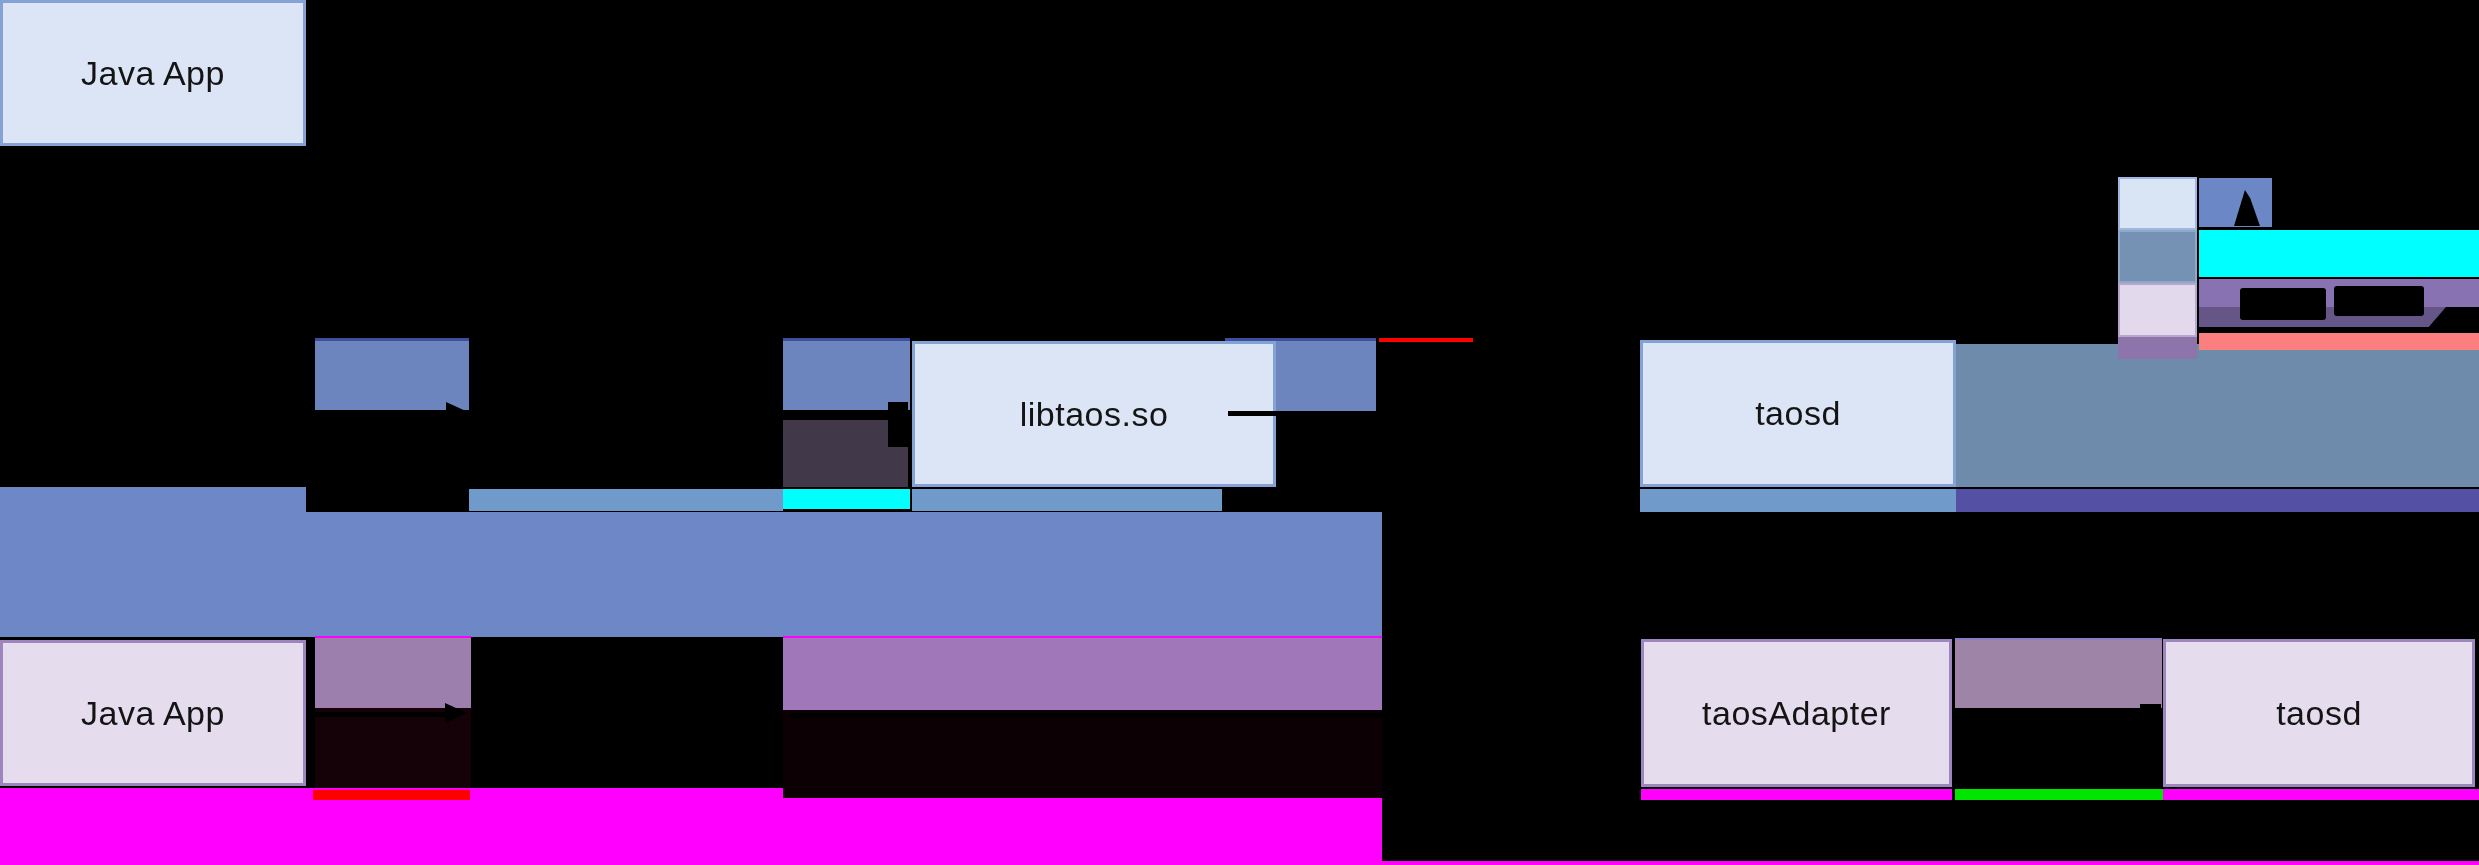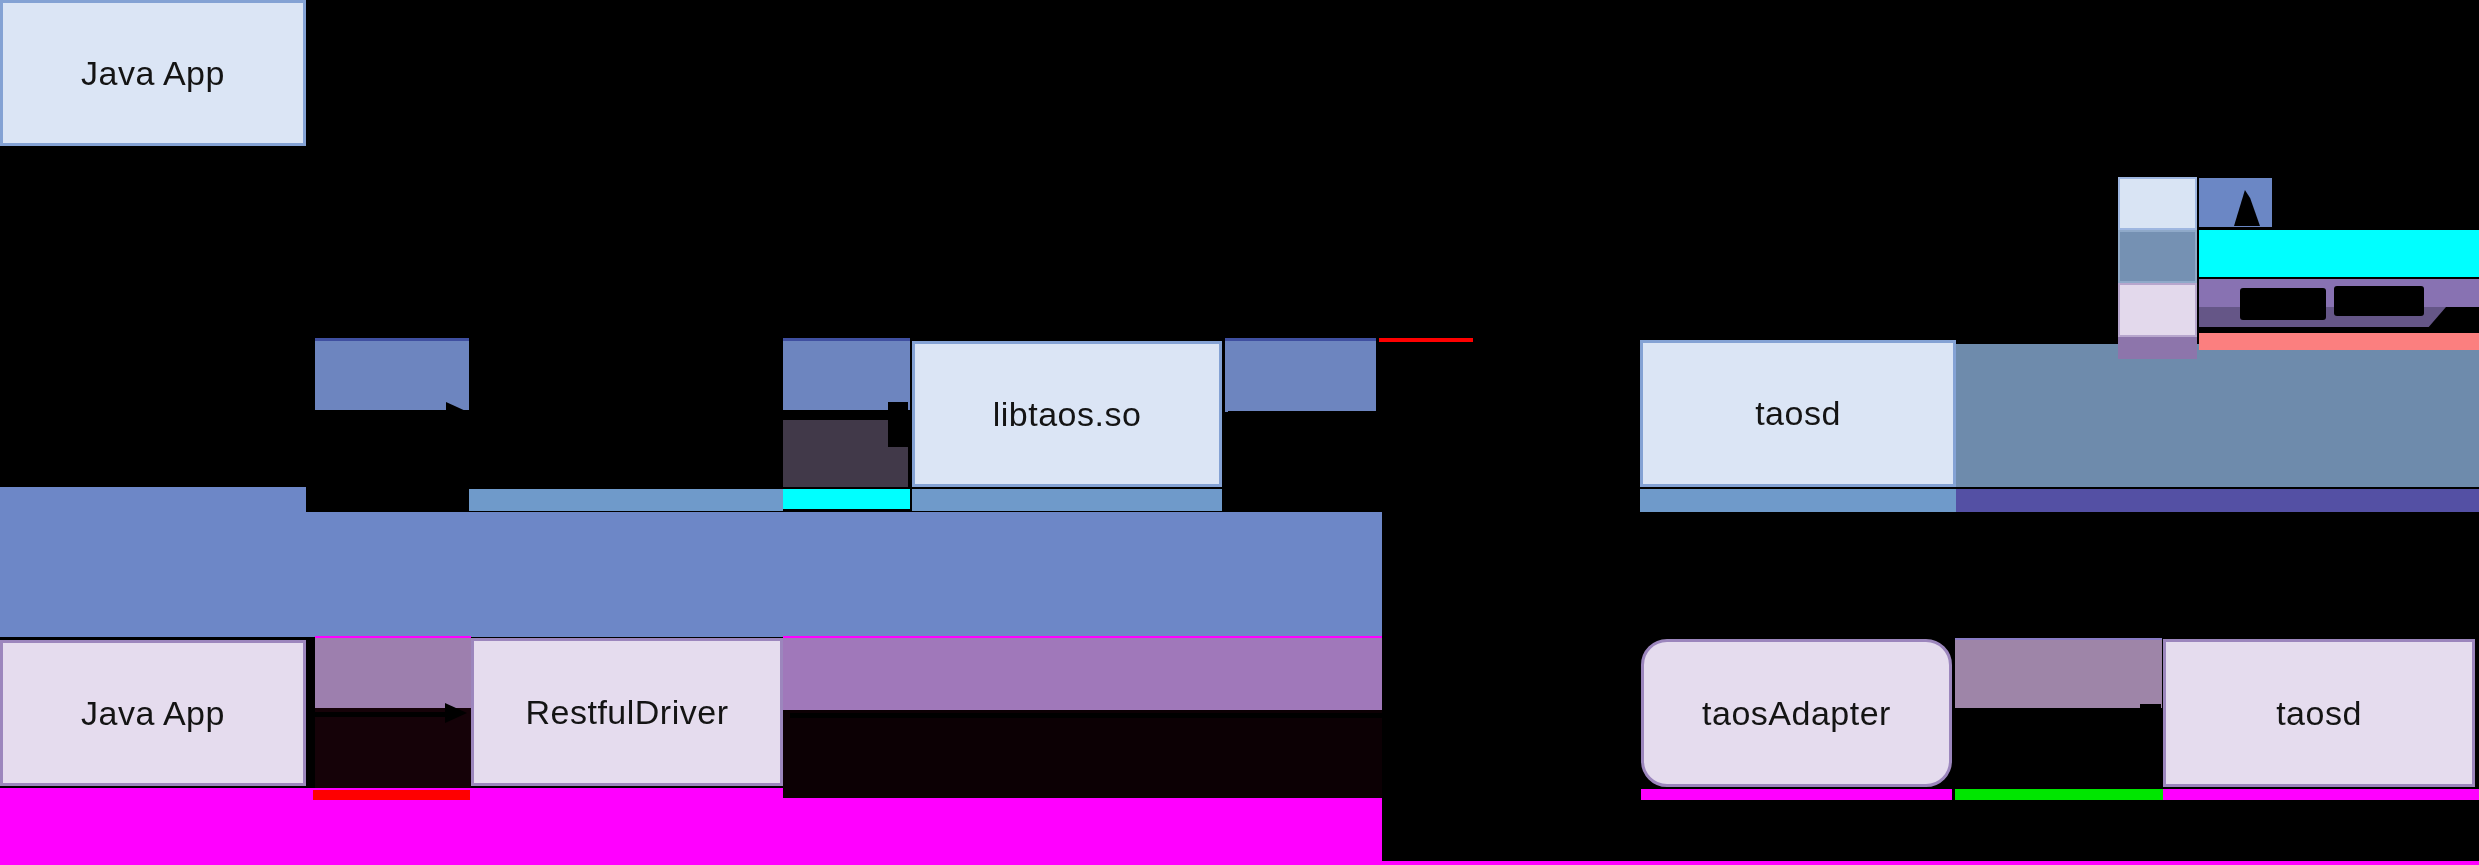--- a/index.html
+++ b/index.html
@@ -7,21 +7,21 @@
          font-family:"Liberation Sans",sans-serif;}
   .abs{position:absolute;}
   
   .box{position:absolute;display:flex;align-items:center;justify-content:center;
        box-sizing:border-box;font-size:34px;color:#141414;letter-spacing:0.5px;}
   .box.blue{border:3px solid #84a2d4;}
   .box.purple{border:3px solid #9c86bd;}
   
   .java1{left:0;top:341;width:306px;height:146px;}
   .tsdb{left:469px;top:341px;width:314px;height:146px;}
-  .libtaos{left:912px;top:341px;width:310px;height:146px;}
+  .libtaos{left:912px;top:341px;width:364px;height:146px;}
   .taosd1{left:1640px;top:340px;width:316px;height:147px;}
   .gap1{left:315px;top:338px;width:154px;height:72px;border-top:3px solid #3f4fa0;box-sizing:border-box;}
   .gap2{left:783px;top:338px;width:127px;height:72px;border-top:3px solid #3f4fa0;box-sizing:border-box;}
   .gap3{left:1225px;top:338px;width:151px;height:74px;border-top:3px solid #3f4fa0;box-sizing:border-box;}
   .plum{left:783px;top:420px;width:125px;height:67px;}
   .redline1{left:1379px;top:338px;width:94px;height:4px;}
   .stripTsdb{left:469px;top:489px;width:314px;height:22px;}
   .stripCyan{left:783px;top:489px;width:127px;height:20px;}
   .stripLib{left:912px;top:489px;width:310px;height:22px;}
   .stripTaosd1{left:1640px;top:489px;width:316px;height:23px;}
@@ -122,24 +122,21 @@
   </div>
   <div class="box blue libtaos" style="background-color: rgb(219, 229, 245);">
     <span>libtaos.so</span>
   </div>
   <div class="box blue taosd1" style="background-color: rgb(219, 229, 245);">
     <span>taosd</span>
   </div>
   <div class="box purple java2" style="background-color: rgb(229, 220, 238);">
     <span>Java App</span>
   </div>
-  <div class="box purple restful" style="background-color: rgb(229, 220, 238);">
-    <span>RestfulDriver</span>
-  </div>
-  <div class="box purple taosadapter" style="background-color: rgb(229, 220, 238); border-radius: 26px;">
+  <div class="box purple taosadapter" style="background-color: rgb(229, 220, 238);">
     <span>taosAdapter</span>
   </div>
   <div class="box purple taosd2" style="background-color: rgb(229, 220, 238);">
     <span>taosd</span>
   </div>
 
   <div class="aline" style="left:310px;top:411px;width:137px;"></div>
   <div class="ah" style="left:446px;top:402px;"></div>
   <div class="nub" style="left:313px;top:410px;width:9px;height:8px;"></div>
 

